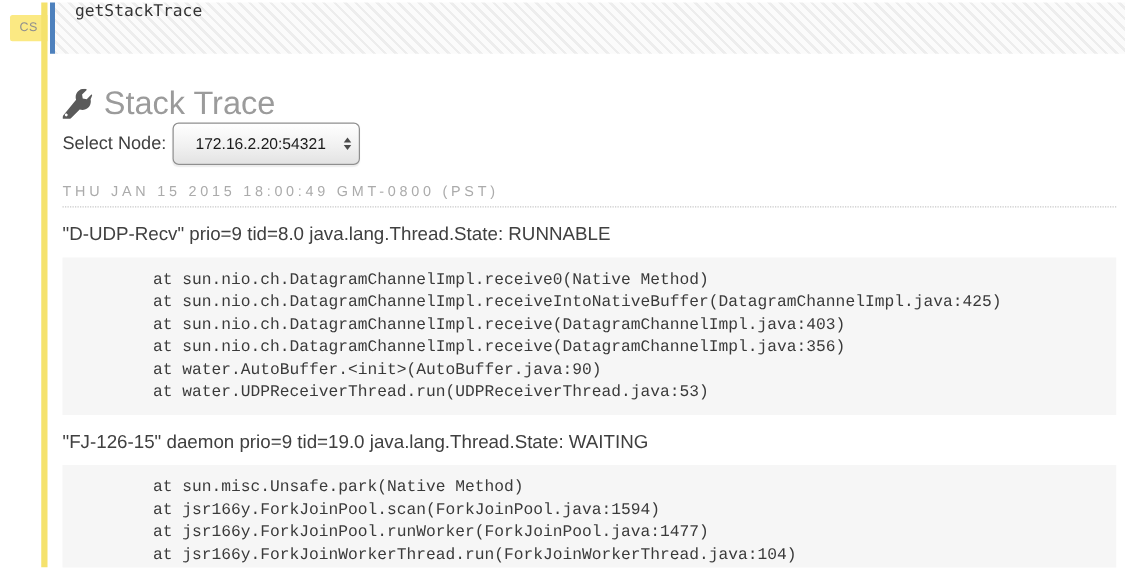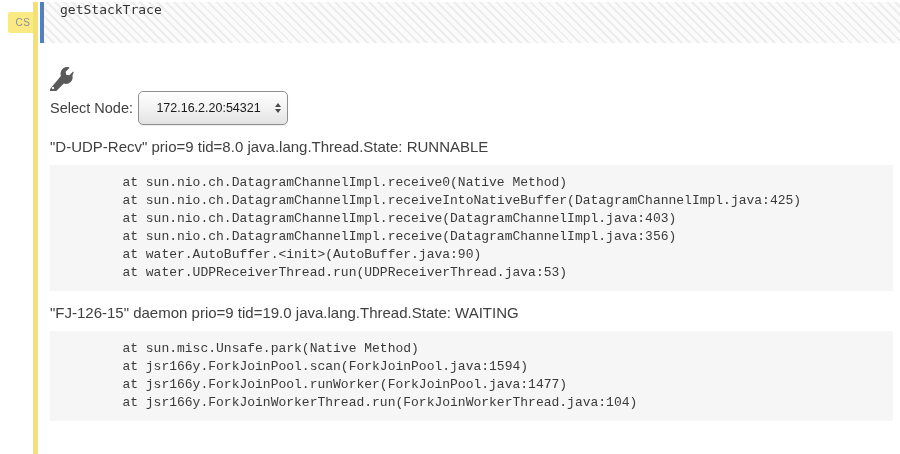--- a/index.html
+++ b/index.html
@@ -92,33 +92,35 @@
   </div>
 
   <div class="cell-output">
 
     <div class="heading">
       <span class="wrench">
         <svg viewBox="0 0 512 512" aria-hidden="true">
           <path d="M507.73 109.1c-2.24-9.03-13.54-12.09-20.12-5.51l-74.36 74.36-67.88-11.31-11.31-67.88 74.36-74.36c6.62-6.62 3.43-17.9-5.66-20.16-47.38-11.74-99.55.91-136.58 37.93-39.64 39.64-50.55 97.1-34.05 147.2L18.74 448.05c-24.99 24.99-24.99 65.51 0 90.5 24.99 24.99 65.51 24.99 90.5 0l184.57-184.57c50.1 16.5 107.56 5.59 147.2-34.05 37.02-37.03 49.66-89.23 37.92-136.53zM64 472c-13.25 0-24-10.75-24-24 0-13.26 10.75-24 24-24s24 10.74 24 24c0 13.25-10.75 24-24 24z"></path>
         </svg>
       </span>
+      <span class="title">Stack Trace</span>
     </div>
 
     <div class="select-row">
       <span>Select Node:</span>
       <div class="mac-select">
         <span class="sel-text">172.16.2.20:54321</span>
         <span class="stepper">
             <i class="up"></i>
             <i class="down"></i>
           </span>
       </div>
     </div>
 
+    <div class="timestamp">THU JAN 15 2015 18:00:49 GMT-0800 (PST)</div>
 
     <div id="threads">
   <div class="thread">
     <div class="thread-header">"D-UDP-Recv" prio=9 tid=8.0 java.lang.Thread.State: RUNNABLE</div>
     <pre class="frames">        at sun.nio.ch.DatagramChannelImpl.receive0(Native Method)
         at sun.nio.ch.DatagramChannelImpl.receiveIntoNativeBuffer(DatagramChannelImpl.java:425)
         at sun.nio.ch.DatagramChannelImpl.receive(DatagramChannelImpl.java:403)
         at sun.nio.ch.DatagramChannelImpl.receive(DatagramChannelImpl.java:356)
         at water.AutoBuffer.&lt;init&gt;(AutoBuffer.java:90)
         at water.UDPReceiverThread.run(UDPReceiverThread.java:53)</pre>

